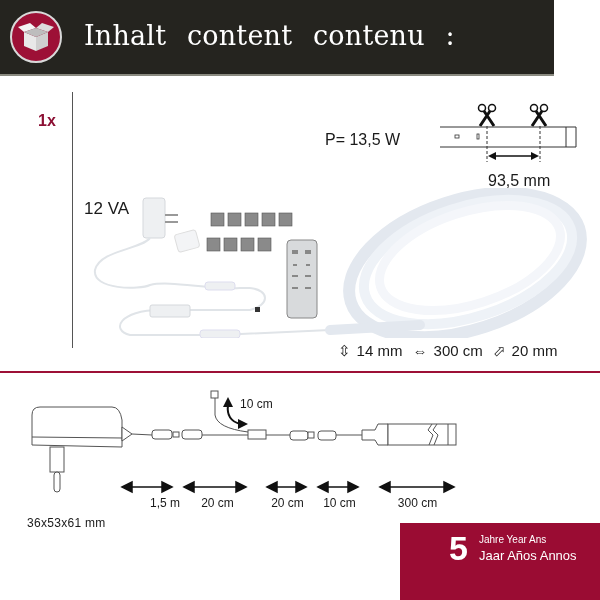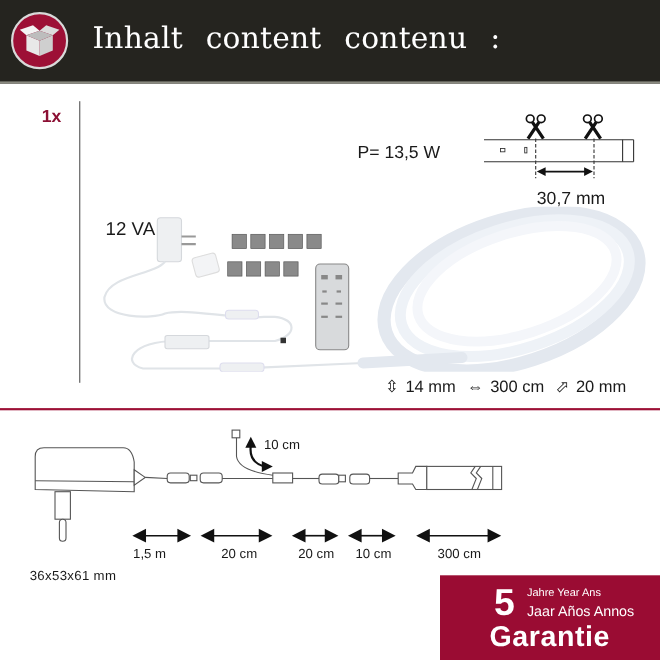--- a/index.html
+++ b/index.html
@@ -1,25 +1,25 @@
 <!DOCTYPE html>
 <html><head>
 <meta charset="utf-8">
 <style>
   html,body{margin:0;padding:0;background:#fff;}
   body{width:600px;height:600px;position:relative;overflow:hidden;font-family:"Liberation Sans",sans-serif;color:#1a1a1a;}
-  .header{position:absolute;left:0;top:0;width:600px;height:74px;background:#25241f;border-bottom:2px solid #8a8a80;}
+  .header{position:absolute;left:0;top:0;width:554px;height:74px;background:#25241f;border-bottom:2px solid #8a8a80;}
   .header .badge{position:absolute;left:10px;top:11px;width:52px;height:52px;border-radius:50%;background:#9d1036;border:2px solid #d9d9d9;box-sizing:border-box;}
   .header .title{position:absolute;left:84px;top:20px;font-family:"DejaVu Serif",serif;font-size:27px;color:#fff;word-spacing:12px;letter-spacing:0.2px;}
-  .qty{position:absolute;left:38px;top:98px;font-weight:bold;font-size:16px;color:#8c1034;}
+  .qty{position:absolute;left:38px;top:112px;font-weight:bold;font-size:16px;color:#8c1034;}
   .vdiv{position:absolute;left:72px;top:92px;width:1px;height:256px;background:#555;}
   .power{position:absolute;left:325px;top:95px;font-size:16px;margin-top:36px;}
-  .va{position:absolute;left:96px;top:199px;font-size:17px;}
+  .va{position:absolute;left:84px;top:199px;font-size:17px;}
   .cutlen{position:absolute;left:488px;top:172px;font-size:16px;}
-  .dims{position:absolute;left:338px;top:342px;font-size:15px;margin-left:12px;}
+  .dims{position:absolute;left:338px;top:342px;font-size:15px;}
   .dims span{margin-right:6px;}
   .redline{position:absolute;left:0;top:371px;width:600px;height:2px;background:#9d1036;}
   .size{position:absolute;left:27px;top:496px;font-size:12px;letter-spacing:0.3px;margin-top:20px;}
   .seg{position:absolute;top:496px;font-size:12px;text-align:center;}
   .bend{position:absolute;left:240px;top:397px;font-size:12px;}
   .garantie{position:absolute;left:400px;top:523px;width:200px;height:77px;background:#9a0c33;color:#fff;}
   .garantie .five{position:absolute;left:49px;top:8px;font-size:34px;font-weight:bold;line-height:34px;}
   .garantie .l1{position:absolute;left:79px;top:11px;font-size:10px;}
   .garantie .l2{position:absolute;left:79px;top:25px;font-size:13px;}
   .garantie .big{position:absolute;left:45px;top:40px;font-size:26px;font-weight:bold;letter-spacing:0.5px;}
@@ -61,21 +61,21 @@
   <line x1="126" y1="27" x2="126" y2="47" stroke="#333"></line>
   <line x1="136" y1="27" x2="136" y2="47" stroke="#333"></line>
   <rect x="15" y="35" width="4" height="3" fill="none" stroke="#333" stroke-width="0.8"></rect>
   <rect x="37" y="34" width="2" height="5" fill="none" stroke="#333" stroke-width="0.8"></rect>
   <line x1="47" y1="26" x2="47" y2="62" stroke="#333" stroke-dasharray="3,2"></line>
   <line x1="100" y1="26" x2="100" y2="62" stroke="#333" stroke-dasharray="3,2"></line>
   <line x1="52" y1="56" x2="95" y2="56" stroke="#111" stroke-width="1.5"></line>
   <polygon points="48,56 56,52 56,60" fill="#111"></polygon>
   <polygon points="99,56 91,52 91,60" fill="#111"></polygon>
 </svg>
-<div class="cutlen">30,7 mm</div>
+<div class="cutlen">93,5 mm</div>
 
 <div class="va">12 VA</div>
 <svg width="520" height="150" style="left:80px;top:188px;" viewBox="80 188 520 150">
 
   <rect x="143" y="198" width="22" height="40" rx="3" fill="#eef0f2" stroke="#d5d8dc"></rect>
   <line x1="165" y1="215" x2="178" y2="215" stroke="#999" stroke-width="2"></line>
   <line x1="165" y1="222" x2="178" y2="222" stroke="#999" stroke-width="2"></line>
 
   <path d="M150,238 C140,250 100,250 95,270 C92,290 140,290 150,285 C170,280 210,290 240,288 L250,288" fill="none" stroke="#e0e4e8" stroke-width="2"></path>
   <rect x="205" y="282" width="30" height="8" rx="3" fill="#eef0f2" stroke="#dde"></rect>
@@ -174,24 +174,23 @@
       <polygon points="318,487 328,482 328,492"></polygon>
       <polygon points="358,487 348,482 348,492"></polygon>
     <line x1="386" y1="487" x2="448" y2="487"></line>
       <polygon points="380,487 390,482 390,492"></polygon>
       <polygon points="454,487 444,482 444,492"></polygon>
   </g>
 </svg>
 
 <div class="bend">10 cm</div>
 <div class="size">36x53x61 mm</div>
-<div class="seg" style="left:116px;width:40px;">1,5 m</div>
+<div class="seg" style="left:140px;width:40px;text-align:right;">1,5 m</div>
 <div class="seg" style="left:195px;width:45px;">20 cm</div>
 <div class="seg" style="left:265px;width:45px;">20 cm</div>
 <div class="seg" style="left:317px;width:45px;">10 cm</div>
 <div class="seg" style="left:390px;width:55px;">300 cm</div>
 
 <div class="garantie">
   <div class="five">5</div>
   <div class="l1">Jahre Year Ans</div>
   <div class="l2">Jaar Años Annos</div>
-  <div class="big">Garantie</div>
 </div>
 
 </body></html>

